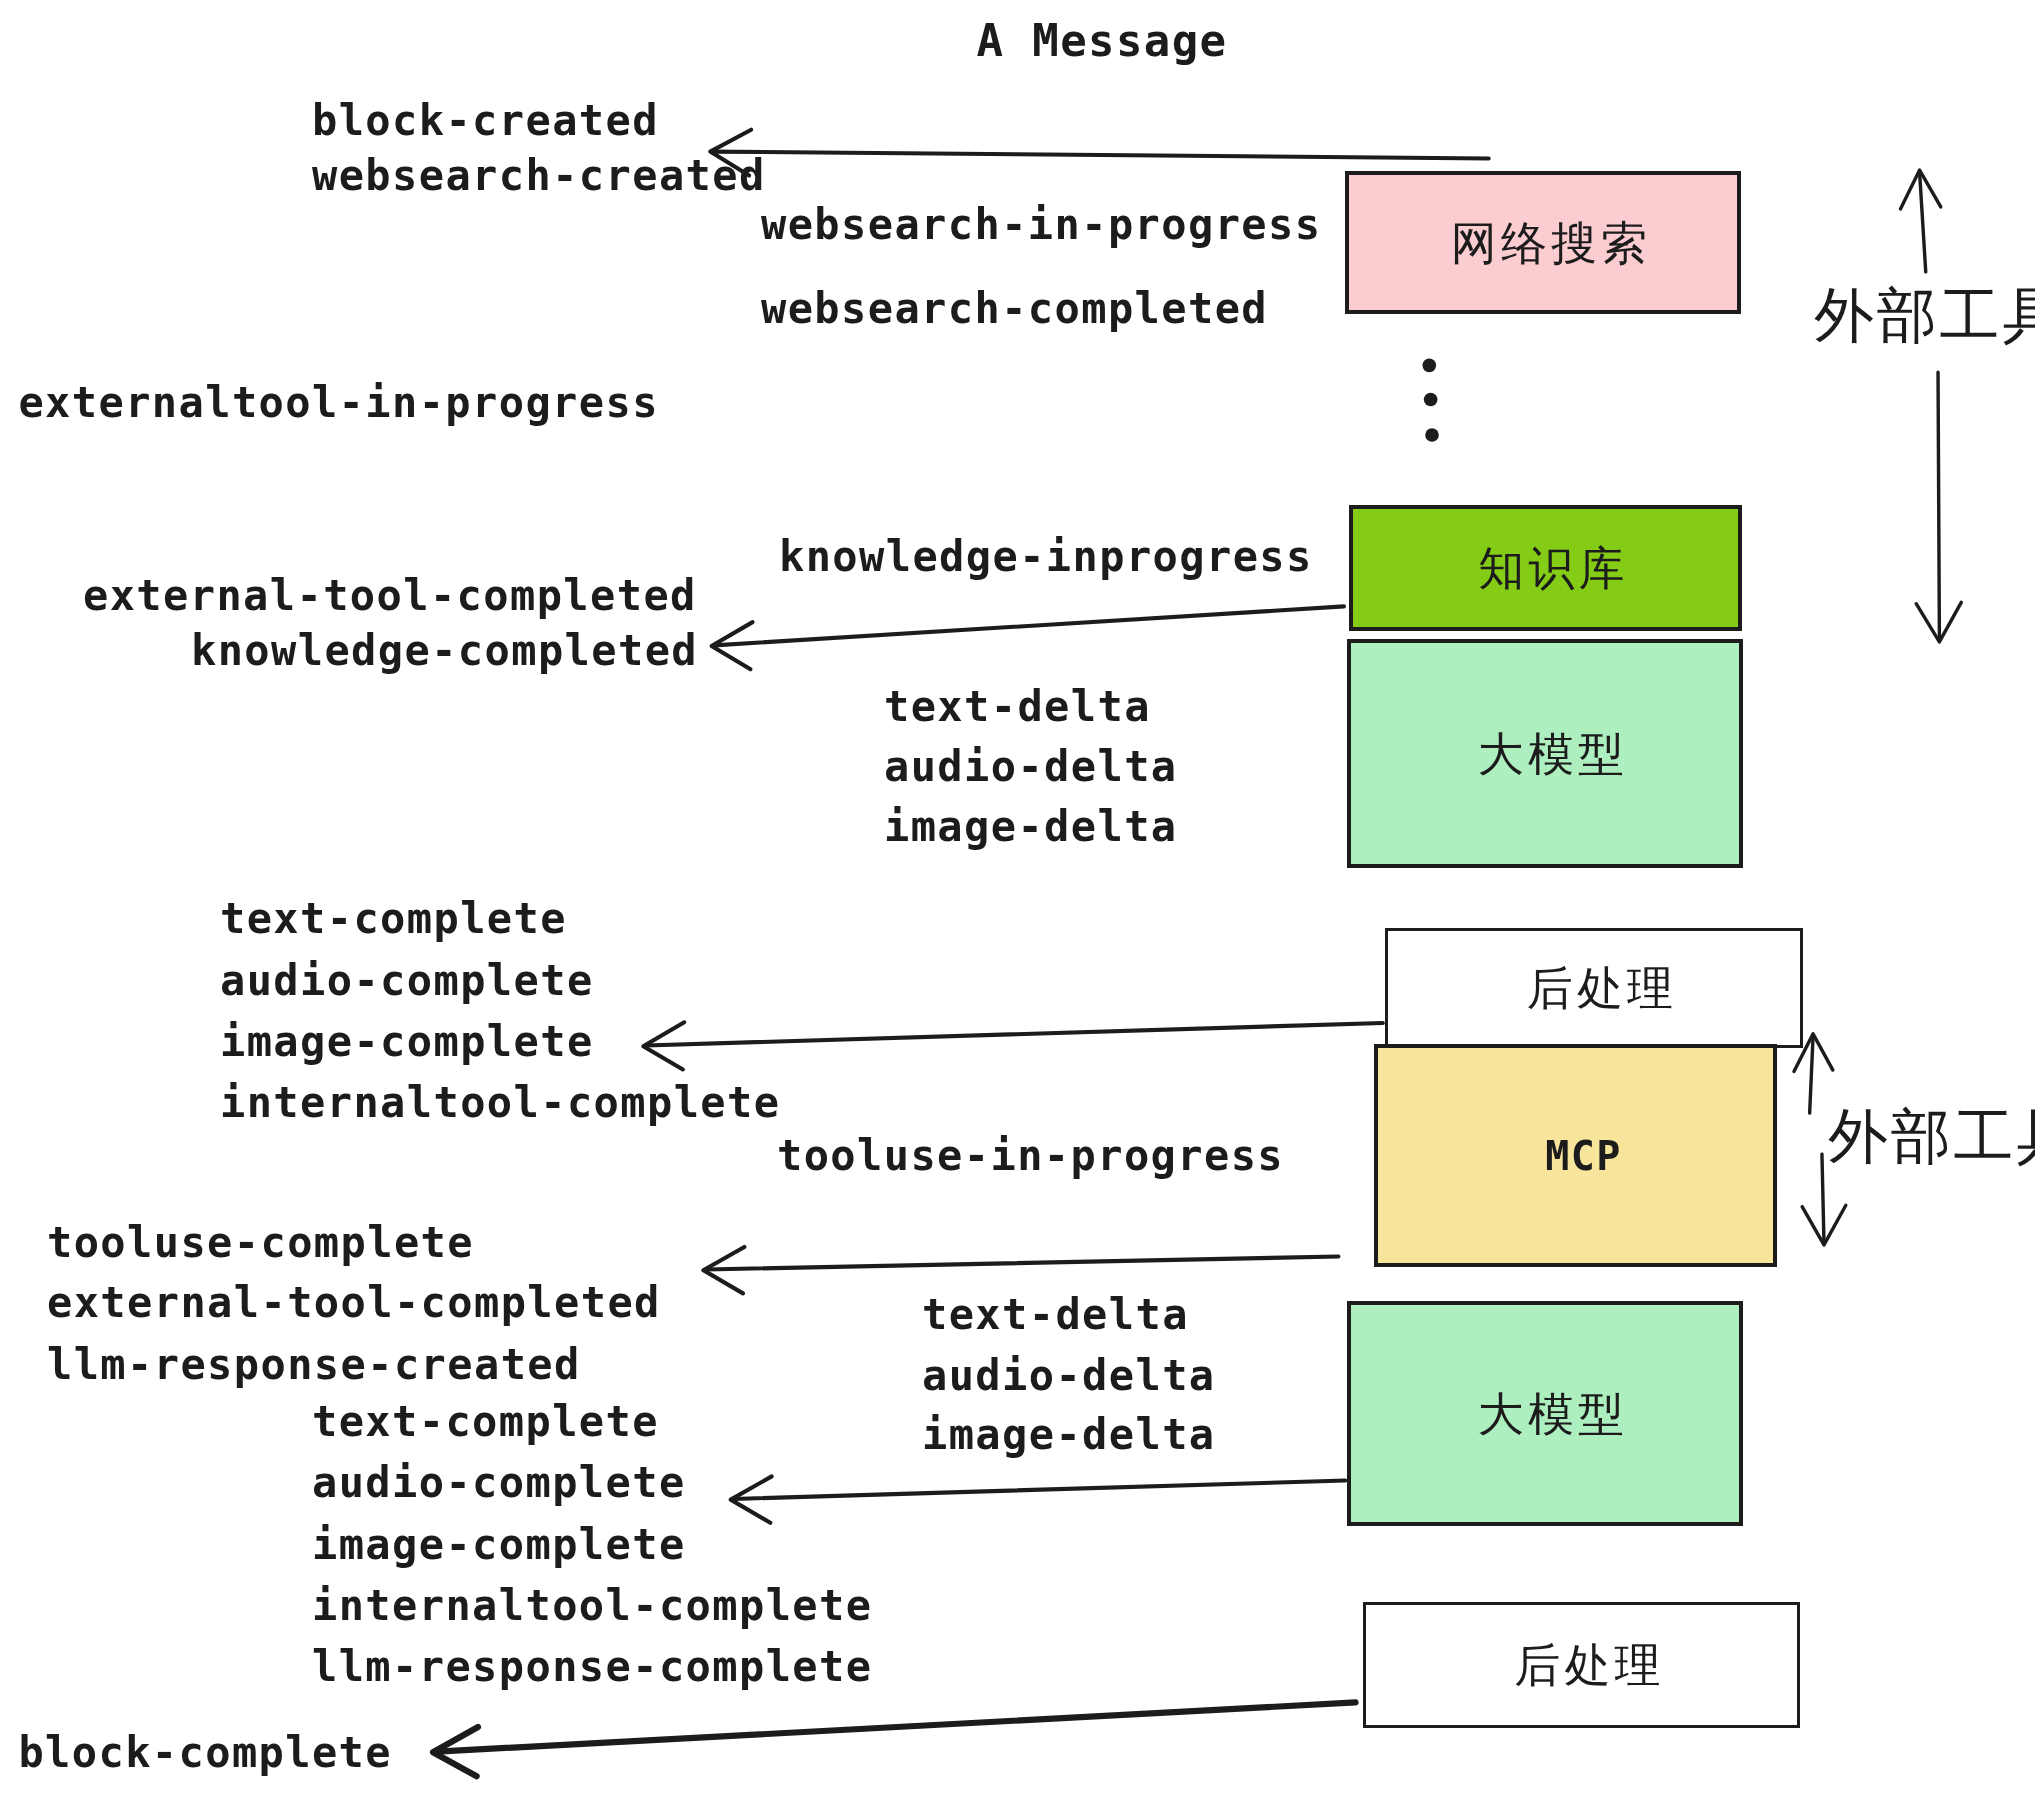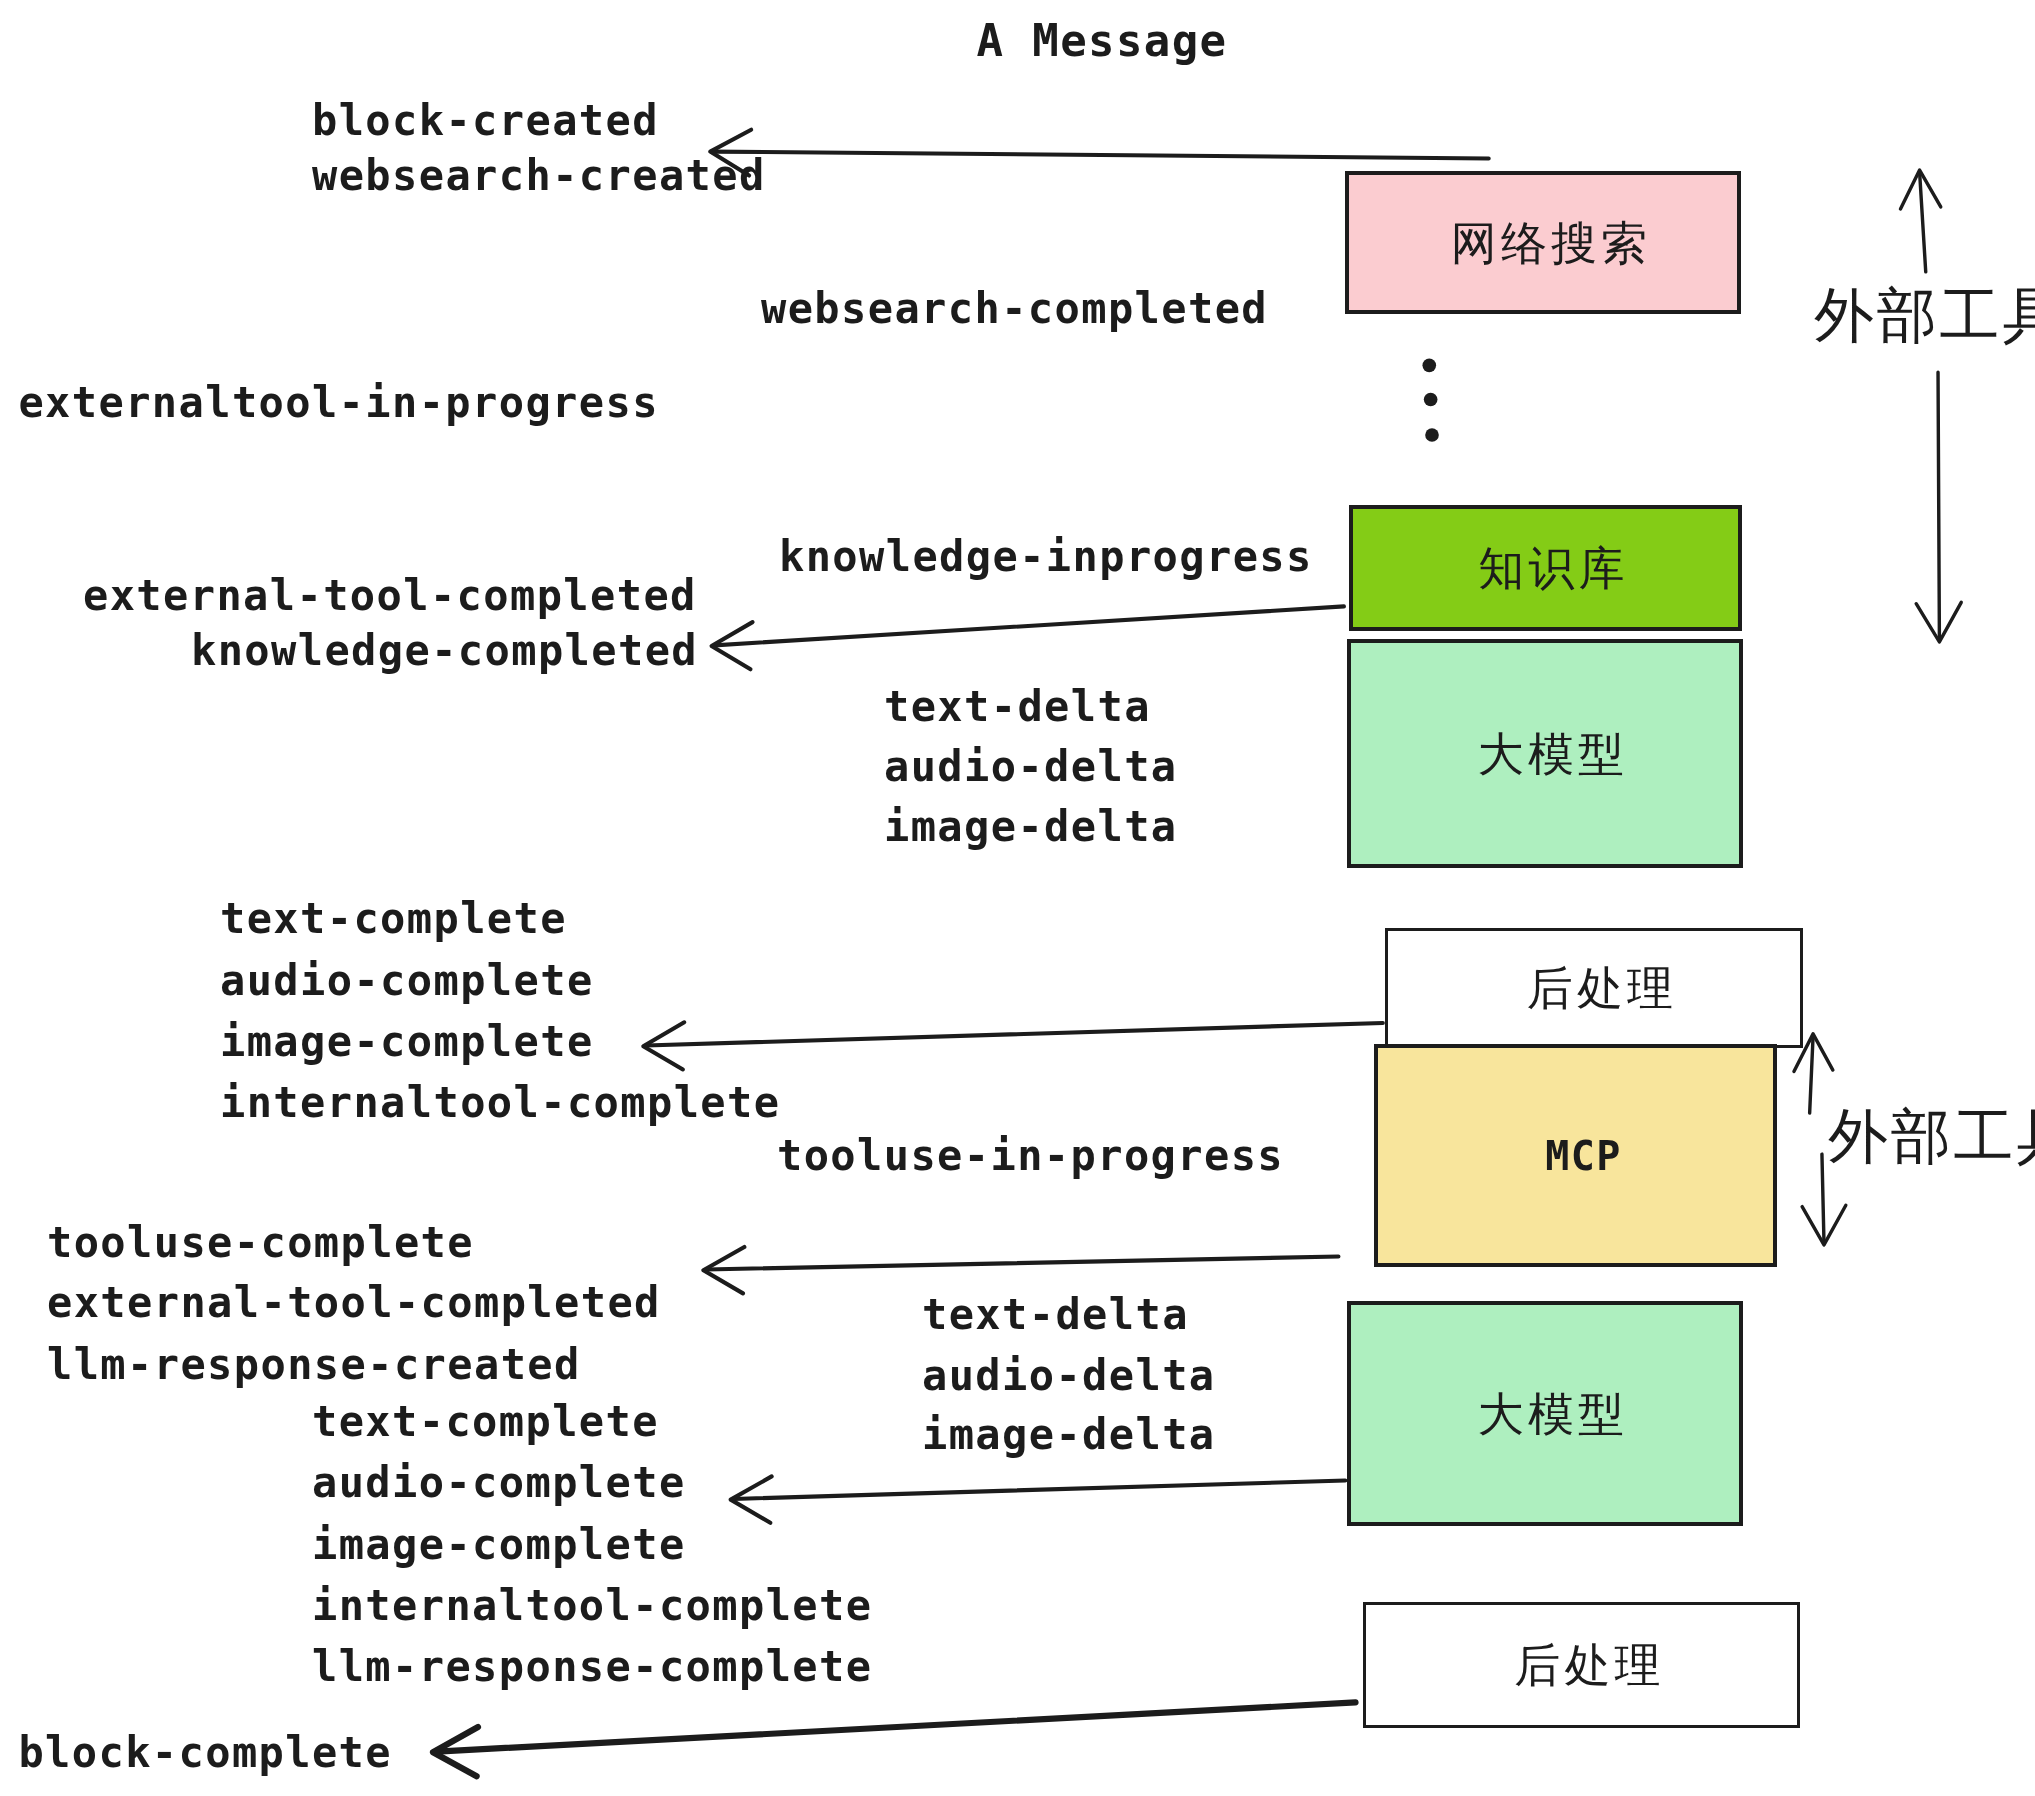--- a/index.html
+++ b/index.html
@@ -116,20 +116,21 @@
   </div>
   <div class="box white thin" style="left: 1363px; top: 1576px; width: 437px; height: 126px; background: rgb(255, 255, 255);">
     <span>后处理</span>
   </div>
 
   <div class="sideLabel" style="left:1814px;top:315px">外部工具</div>
   <div class="sideLabel" style="left:1828px;top:1136px">外部工具</div>
 
   <div class="evt" style="left:312px;top:121px">block-created</div>
   <div class="evt" style="left:312px;top:176px">websearch-created</div>
+  <div class="evt" style="left:761px;top:225px">websearch-in-progress</div>
   <div class="evt" style="left:761px;top:309px">websearch-completed</div>
   <div class="evt" style="left:18.4px;top:403px">externaltool-in-progress</div>
   <div class="evt" style="left:779px;top:557px">knowledge-inprogress</div>
   <div class="evt" style="left:83px;top:596px">external-tool-completed</div>
   <div class="evt" style="left:191px;top:651px">knowledge-completed</div>
   <div class="evt" style="left:884px;top:707px">text-delta</div>
   <div class="evt" style="left:884px;top:767px">audio-delta</div>
   <div class="evt" style="left:884px;top:827px">image-delta</div>
   <div class="evt" style="left:220px;top:919px">text-complete</div>
   <div class="evt" style="left:220px;top:981px">audio-complete</div>

